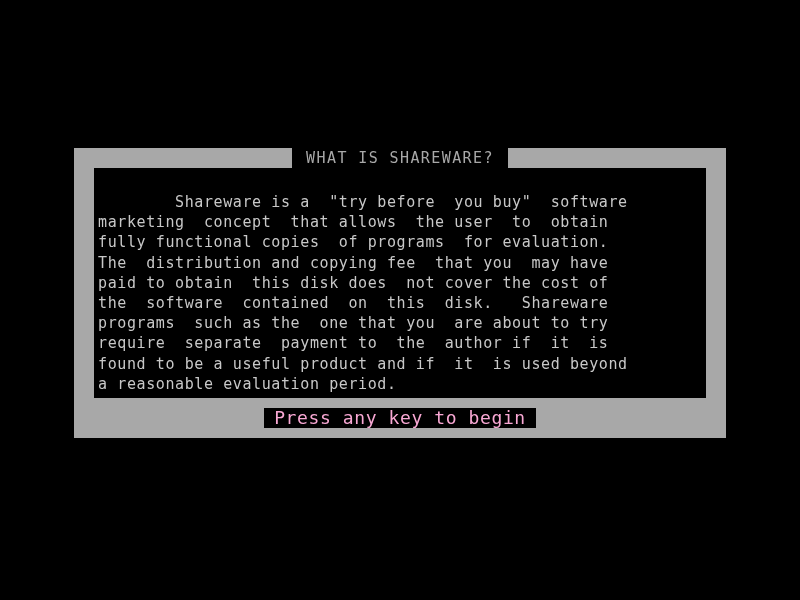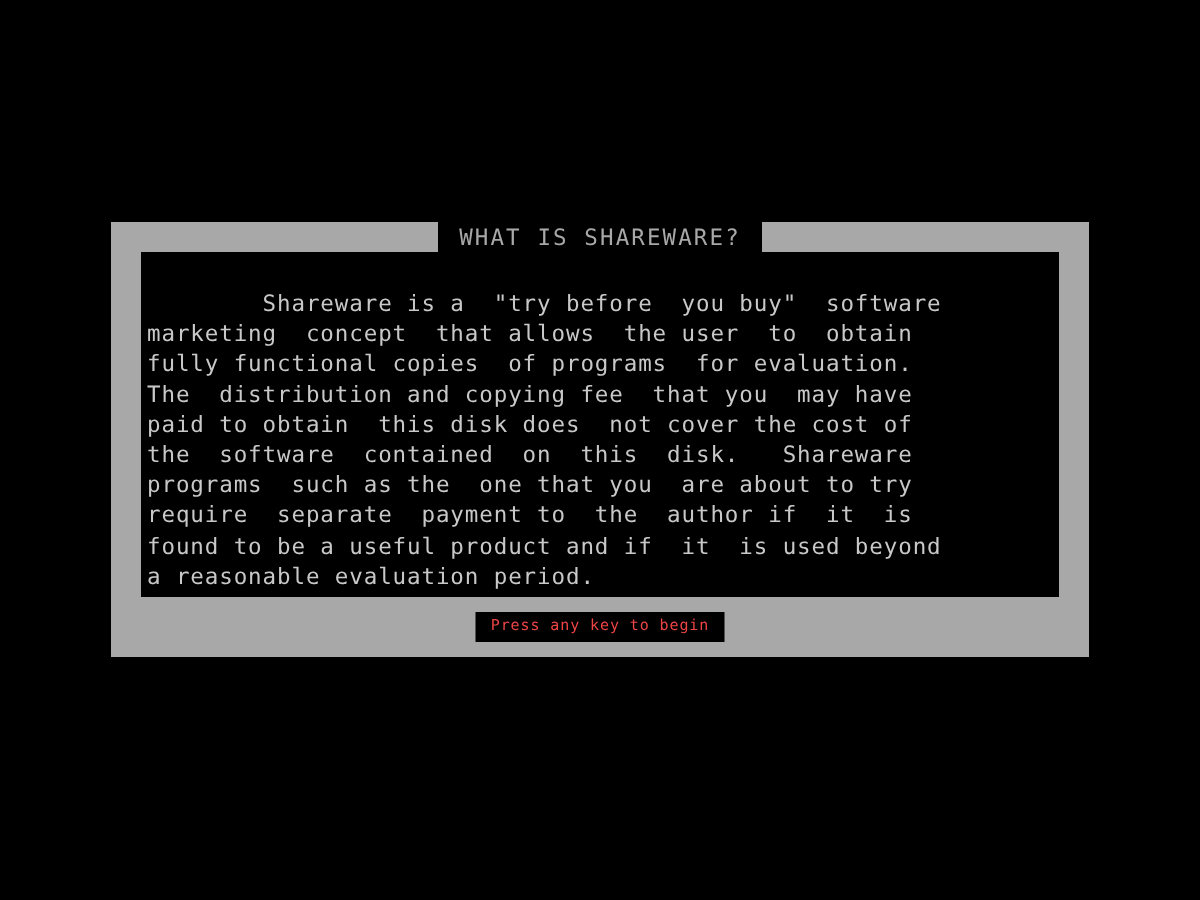--- a/index.html
+++ b/index.html
@@ -82,23 +82,23 @@
     position: absolute;
     left: 0;
     bottom: 0;
     width: 100%;
     height: 40px;
     display: flex;
     align-items: center;
     justify-content: center;
   }
   #footer-text {
-    color: #ef4444;
+    color: #f9a8d4;
     background: #000000;
-    font-size: 10px;
+    font-size: 18px;
     line-height: 20px;
     letter-spacing: 0.6px;
     padding: 0 10px;
     white-space: pre;
   }
 </style>
 </head>
 <body>
 
 <div id="screen">

